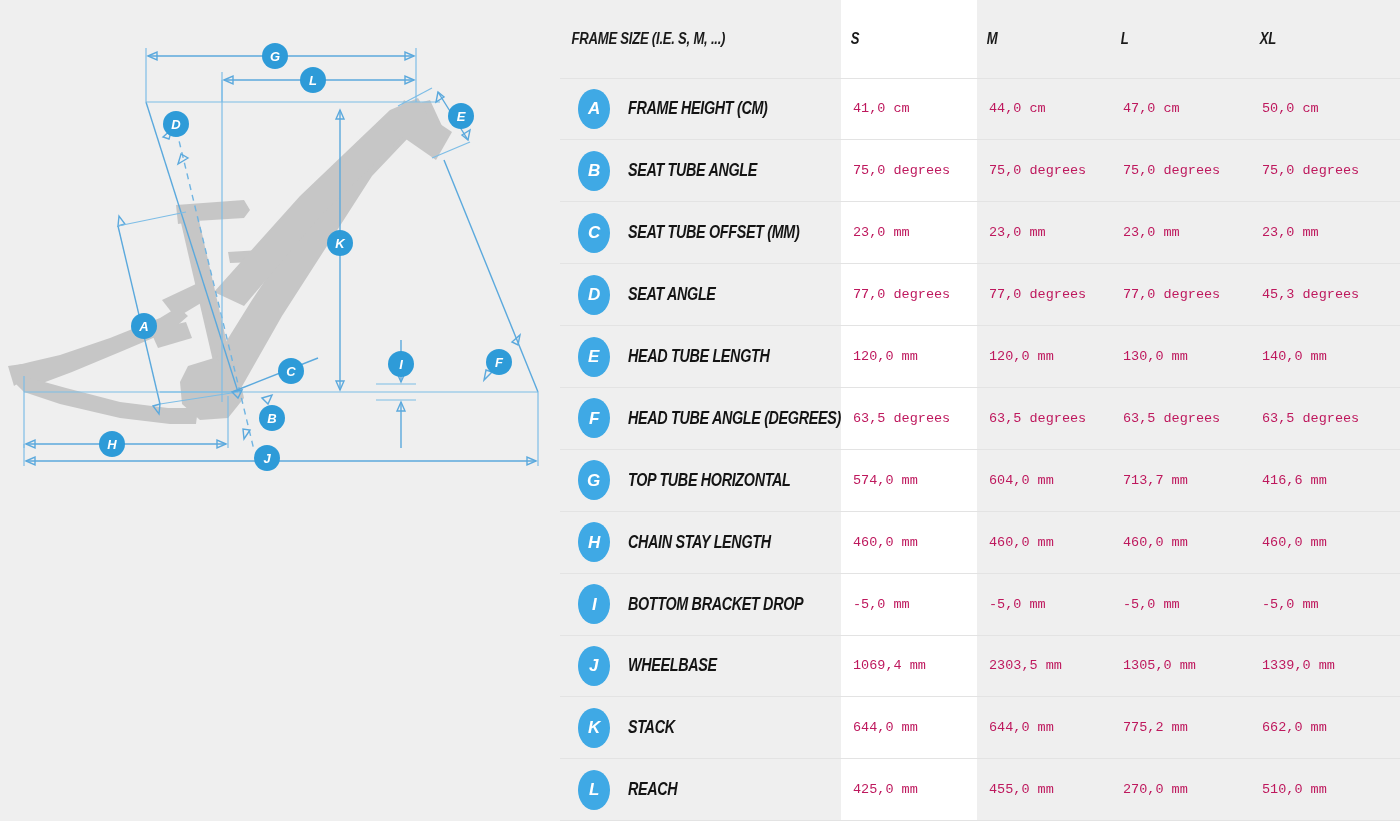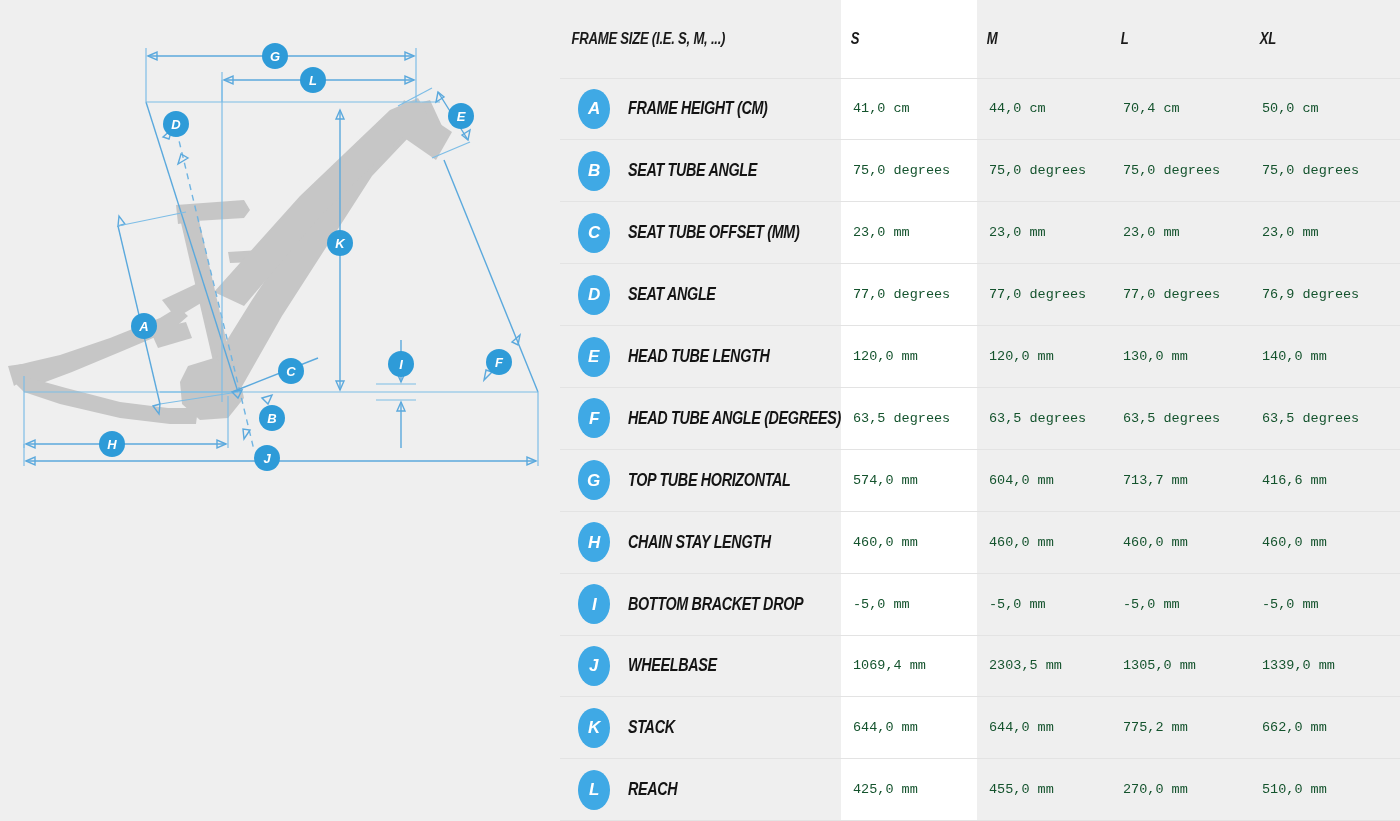--- a/index.html
+++ b/index.html
@@ -67,21 +67,21 @@
     transform: scaleX(0.82);
     transform-origin: left center;
   }
   thead th.h-label { padding-left: 14px; font-size: 16px; }
 
   tbody tr { height: 61.9px; }
   tbody td.v-cell {
     padding-left: 12px;
     font-family: "Liberation Mono", "DejaVu Sans Mono", monospace;
     font-size: 13.5px;
-    color: #14532d;
+    color: #be185d;
     letter-spacing: 0px;
     white-space: nowrap;
   }
 
   td.label-cell { padding: 0 0 0 14px; }
   .label-wrap { display: flex; align-items: center; gap: 14px; }
   .badge {
     flex: 0 0 auto;
     width: 40px; height: 40px;
     border-radius: 50%;
@@ -299,21 +299,21 @@
             <td class="label-cell">
               <div class="label-wrap">
                 <div class="badge">
                   <span>A</span>
                 </div>
                 <div class="row-label">FRAME HEIGHT (CM)</div>
               </div>
             </td>
             <td class="v-cell">41,0 cm</td>
             <td class="v-cell">44,0 cm</td>
-            <td class="v-cell">70,4 cm</td>
+            <td class="v-cell">47,0 cm</td>
             <td class="v-cell">50,0 cm</td>
           </tr>
           <tr>
             <td class="label-cell">
               <div class="label-wrap">
                 <div class="badge">
                   <span>B</span>
                 </div>
                 <div class="row-label">SEAT TUBE ANGLE</div>
               </div>
@@ -342,21 +342,21 @@
               <div class="label-wrap">
                 <div class="badge">
                   <span>D</span>
                 </div>
                 <div class="row-label">SEAT ANGLE</div>
               </div>
             </td>
             <td class="v-cell">77,0 degrees</td>
             <td class="v-cell">77,0 degrees</td>
             <td class="v-cell">77,0 degrees</td>
-            <td class="v-cell">76,9 degrees</td>
+            <td class="v-cell">45,3 degrees</td>
           </tr>
           <tr>
             <td class="label-cell">
               <div class="label-wrap">
                 <div class="badge">
                   <span>E</span>
                 </div>
                 <div class="row-label">HEAD TUBE LENGTH</div>
               </div>
             </td>

